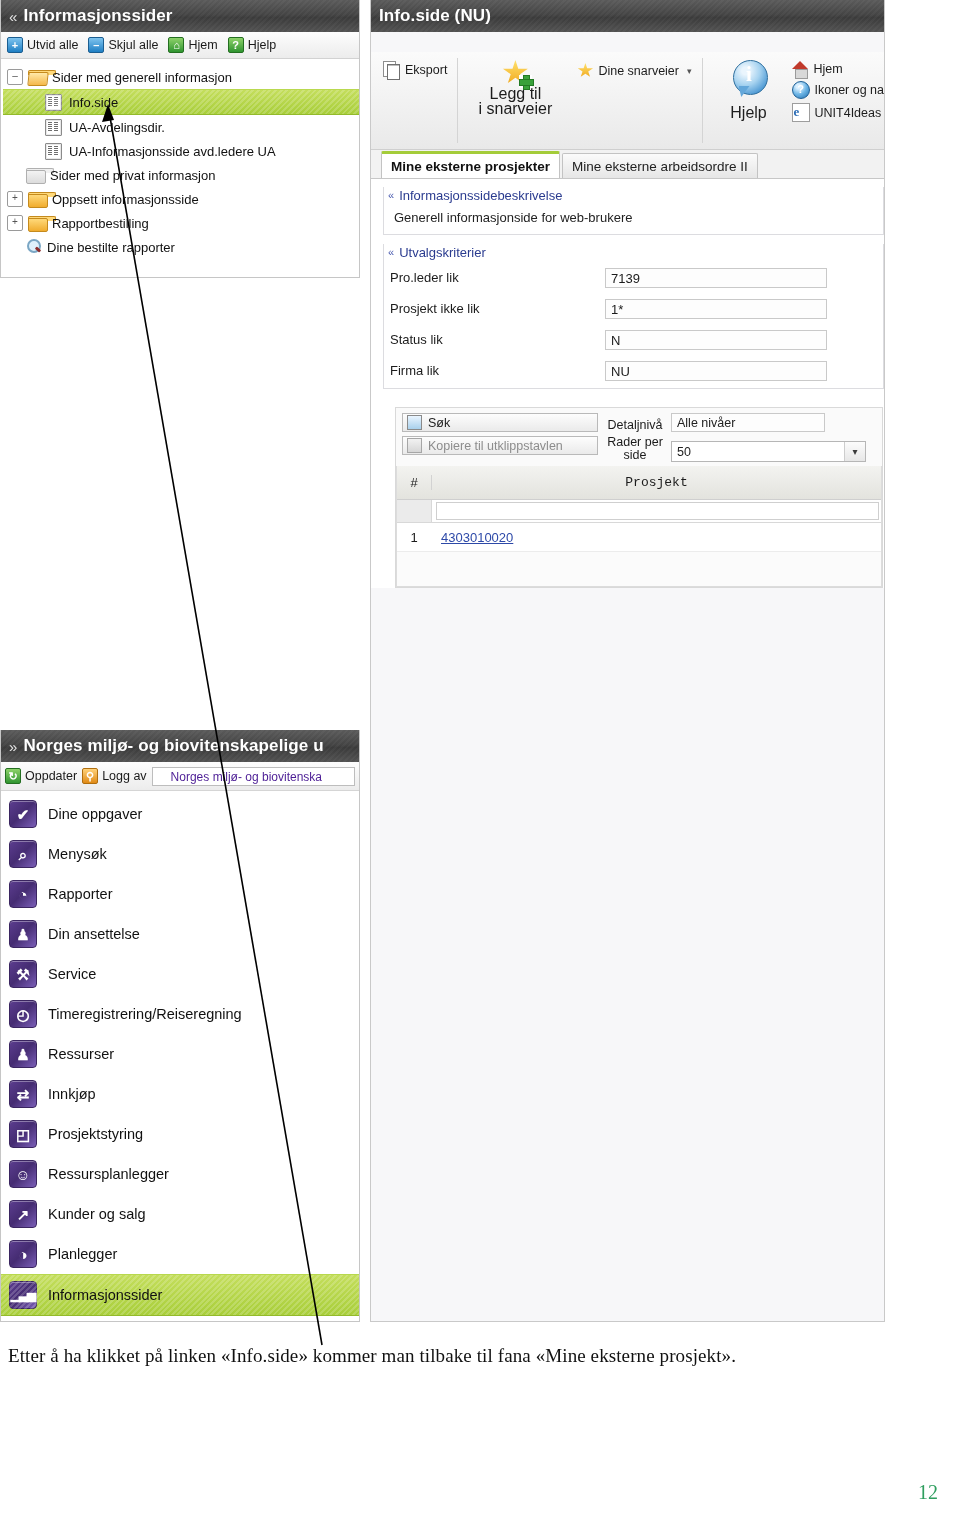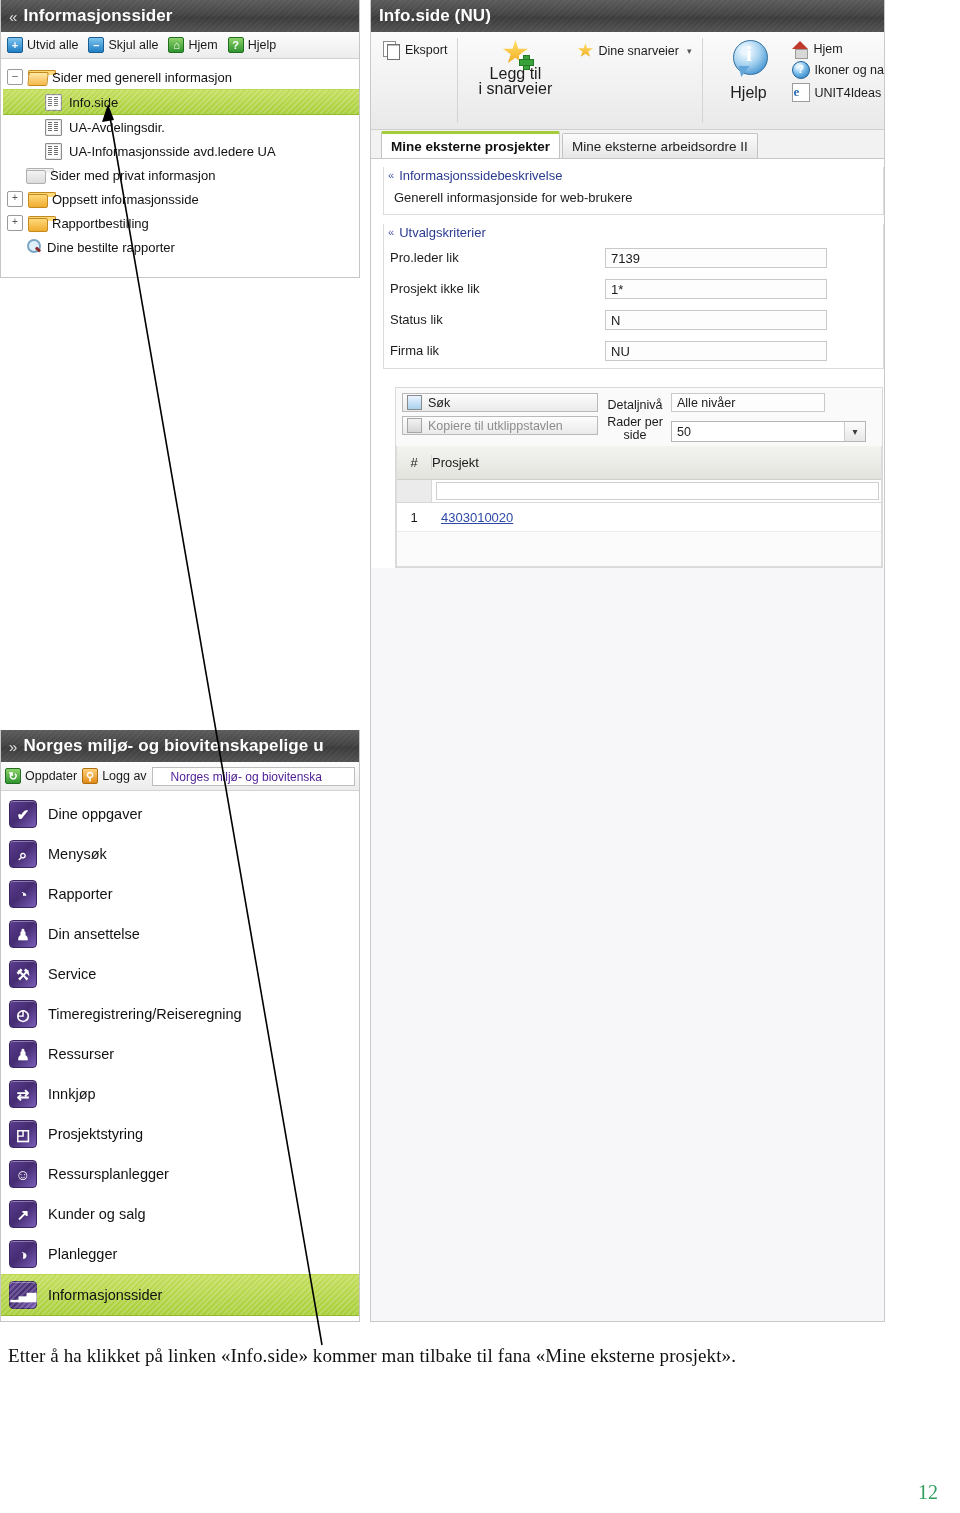--- a/index.html
+++ b/index.html
@@ -77,20 +77,21 @@
     border:2px solid #7aa6c4;background:#dff0fb;}
   .magn .hdl{position:absolute;left:9px;top:9px;width:6px;height:3px;background:#8c2d2d;
     transform:rotate(40deg);border-radius:1px;}
 
   
   #rightTop{left:370px;top:0;width:515px;height:1322px;border:1px solid #c9c9c9;border-top:none;background:#f7f7f9;}
   .ribbon{
     height:97px;display:flex;align-items:stretch;
     background:linear-gradient(to bottom,#fbfbfb,#e9e9e9);
     border-bottom:1px solid #cfcfcf;
+    margin-top:20px;
   }
   .rgroup{display:flex;align-items:flex-start;padding:6px 4px 0 6px;position:relative;}
   .rgroup + .rgroup::before{content:"";position:absolute;left:0;top:6px;bottom:6px;width:1px;background:#d4d4d4;}
   .rbtn{display:flex;align-items:center;gap:5px;font-size:12.5px;color:#1c1c1c;padding:3px 6px;white-space:nowrap;}
   .rbtn.big{flex-direction:column;gap:2px;text-align:center;padding-top:2px;}
   .rbtn.big .cap{font-size:16px;line-height:13px;}
 
   .ico-export{width:17px;height:18px;position:relative;flex:0 0 auto;}
   .ico-export::before{content:"";position:absolute;left:0;top:0;width:11px;height:14px;background:#fff;border:1px solid #8d8d8d;}
   .ico-export::after{content:"";position:absolute;left:4px;top:3px;width:11px;height:14px;background:#fff;border:1px solid #6f6f6f;
@@ -165,21 +166,21 @@
   .sr-val{width:154px;height:19px;border:1px solid #c9c9c9;background:#fdfdfd;font-size:12.5px;
     padding:0 5px;line-height:19px;box-sizing:border-box;color:#222;}
   .sr-sel{width:195px;height:21px;border:1px solid #b6b6b6;background:#fff;font-size:12.5px;
     display:flex;align-items:center;justify-content:space-between;padding:0 0 0 5px;box-sizing:border-box;color:#222;}
   .sr-sel .arw{width:20px;height:19px;border-left:1px solid #cdcdcd;
     background:linear-gradient(to bottom,#fcfcfc,#e7e7e7);display:flex;align-items:center;justify-content:center;
     font-size:10px;color:#3b3b3b;}
   .ghead{height:33px;display:flex;align-items:center;
     background:linear-gradient(to bottom,#f3f3f0,#e3e3de);border-bottom:1px solid #cfcfcf;font-size:13px;color:#1b1b1b;}
   .gh-num{width:34px;text-align:center;border-right:1px solid #d2d2d2;}
-  .gh-proj{flex:1;text-align:left;}
+  .gh-proj{flex:1;text-align:center;font-family:Liberation Mono, monospace;}
   .gfilter{height:22px;display:flex;align-items:stretch;background:#fff;border-bottom:1px solid #d8d8d8;}
   .gf-num{width:34px;background:#ebebeb;border-right:1px solid #d8d8d8;}
   .gf-in{flex:1;margin:2px 2px 2px 4px;border:1px solid #cfcfcf;background:#fff;}
   .grow{height:28px;display:flex;align-items:center;font-size:13px;border-bottom:1px solid #ececec;}
   .gr-num{width:34px;text-align:center;color:#1b1b1b;}
   .gr-proj{flex:1;padding-left:10px;}
   .gr-proj a{color:#2d49a8;text-decoration:underline;}
   .gridpad{height:34px;background:#fbfbfb;}
   .grid-wrap{border:1px solid #dcdcdc;border-top:none;background:#fff;}
 

